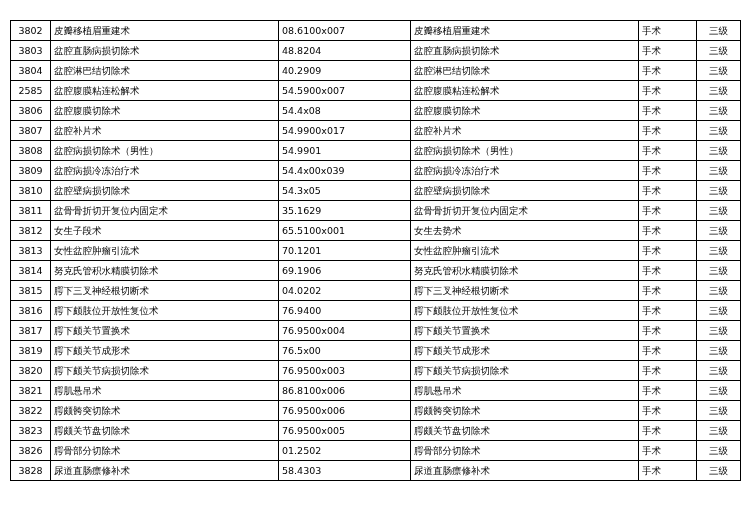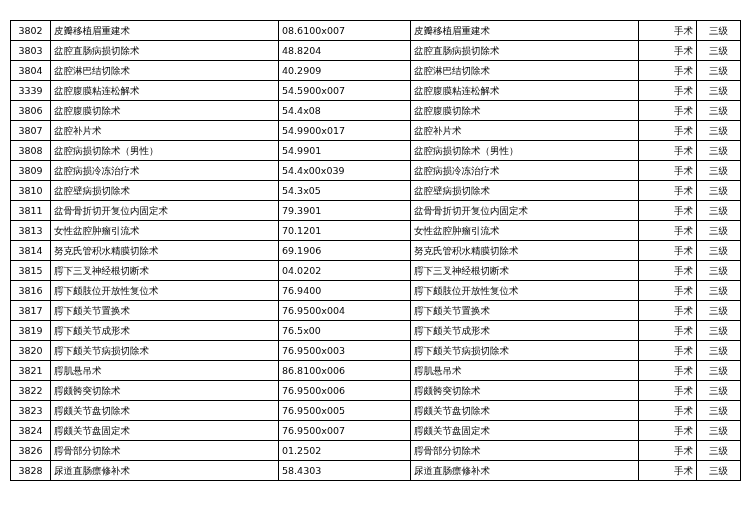--- a/index.html
+++ b/index.html
@@ -40,21 +40,21 @@
   col.c-name     { width: 228px; }
   col.c-icd      { width: 132px; }
   col.c-icdname  { width: 228px; }
   col.c-type     { width: 58px; }
   col.c-level    { width: 44px; }
 
   td.code     { text-align: center; }
   td.name     { text-align: left; }
   td.icd      { text-align: left; margin-top: 47px; }
   td.icdname  { text-align: left; }
-  td.type     { text-align: right; }
+  td.type     { text-align: left; }
   td.level    { text-align: center; }
 </style>
 </head>
 <body>
 
 <div class="sheet">
   <table class="proc-table">
     <colgroup>
       <col class="c-code">
       <col class="c-name">
@@ -82,21 +82,21 @@
         </tr>
         <tr>
           <td class="code">3804</td>
           <td class="name">盆腔淋巴结切除术</td>
           <td class="icd">40.2909</td>
           <td class="icdname">盆腔淋巴结切除术</td>
           <td class="type">手术</td>
           <td class="level">三级</td>
         </tr>
         <tr>
-          <td class="code">3339</td>
+          <td class="code">2585</td>
           <td class="name">盆腔腹膜粘连松解术</td>
           <td class="icd">54.5900x007</td>
           <td class="icdname">盆腔腹膜粘连松解术</td>
           <td class="type">手术</td>
           <td class="level">三级</td>
         </tr>
         <tr>
           <td class="code">3806</td>
           <td class="name">盆腔腹膜切除术</td>
           <td class="icd">54.4x08</td>
@@ -132,22 +132,30 @@
           <td class="code">3810</td>
           <td class="name">盆腔壁病损切除术</td>
           <td class="icd">54.3x05</td>
           <td class="icdname">盆腔壁病损切除术</td>
           <td class="type">手术</td>
           <td class="level">三级</td>
         </tr>
         <tr>
           <td class="code">3811</td>
           <td class="name">盆骨骨折切开复位内固定术</td>
-          <td class="icd">79.3901</td>
+          <td class="icd">35.1629</td>
           <td class="icdname">盆骨骨折切开复位内固定术</td>
+          <td class="type">手术</td>
+          <td class="level">三级</td>
+        </tr>
+        <tr>
+          <td class="code">3812</td>
+          <td class="name">女生子段术</td>
+          <td class="icd">65.5100x001</td>
+          <td class="icdname">女生去势术</td>
           <td class="type">手术</td>
           <td class="level">三级</td>
         </tr>
         <tr>
           <td class="code">3813</td>
           <td class="name">女性盆腔肿瘤引流术</td>
           <td class="icd">70.1201</td>
           <td class="icdname">女性盆腔肿瘤引流术</td>
           <td class="type">手术</td>
           <td class="level">三级</td>
@@ -214,28 +222,20 @@
           <td class="icd">76.9500x006</td>
           <td class="icdname">腭颇骻突切除术</td>
           <td class="type">手术</td>
           <td class="level">三级</td>
         </tr>
         <tr>
           <td class="code">3823</td>
           <td class="name">腭颇关节盘切除术</td>
           <td class="icd">76.9500x005</td>
           <td class="icdname">腭颇关节盘切除术</td>
-          <td class="type">手术</td>
-          <td class="level">三级</td>
-        </tr>
-        <tr>
-          <td class="code">3824</td>
-          <td class="name">腭颇关节盘固定术</td>
-          <td class="icd">76.9500x007</td>
-          <td class="icdname">腭颇关节盘固定术</td>
           <td class="type">手术</td>
           <td class="level">三级</td>
         </tr>
         <tr>
           <td class="code">3826</td>
           <td class="name">腭骨部分切除术</td>
           <td class="icd">01.2502</td>
           <td class="icdname">腭骨部分切除术</td>
           <td class="type">手术</td>
           <td class="level">三级</td>

